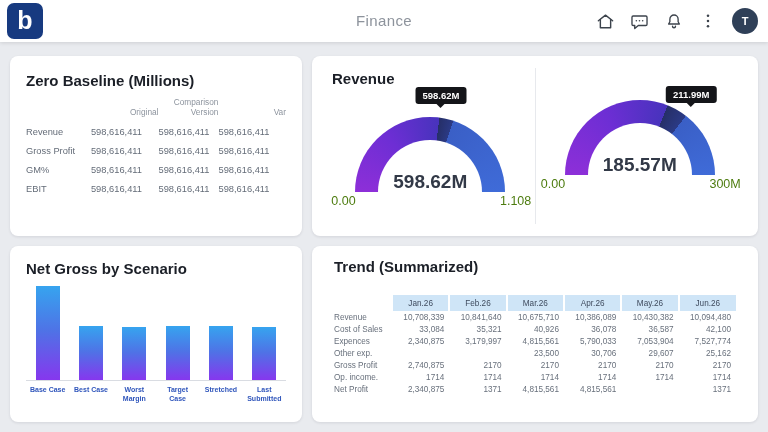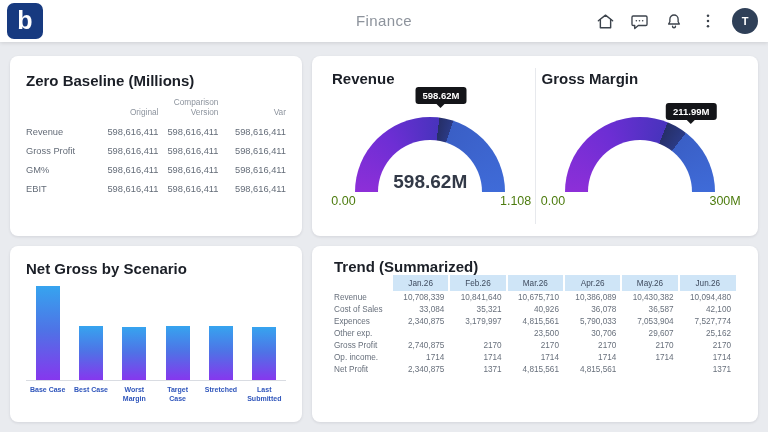--- a/index.html
+++ b/index.html
@@ -25,21 +25,21 @@
   #card-zero   { left:10px;  top:56px;  width:292px; height:180px; padding:16px 16px; }
   #card-gauges { left:312px; top:56px;  width:446px; height:180px; padding:12px 14px; display:flex; }
   #card-scen   { left:10px;  top:246px; width:292px; height:176px; padding:14px 16px; }
   #card-trend  { left:312px; top:246px; width:446px; height:176px; padding:12px 22px; }
 
   
   .zb-table { width:100%; border-collapse:collapse; margin-top:6px; }
   .zb-table th { font-size:8.3px; color:#8d949e; font-weight:normal; text-align:right;
                  padding:2px 0 5px; vertical-align:bottom; }
   .zb-table th.wrapcol { width:60px; }
-  .zb-table td { font-size:9.3px; color:#646c78; padding:4.5px 0; text-align:right; }
+  .zb-table td { font-size:9.3px; color:#646c78; padding:4.5px 0; text-align:left; }
   .zb-table td.rl { text-align:left; }
 
   
   .gauge-half { flex:1; position:relative; padding:2px 6px 0; }
   .gauge-half + .gauge-half { border-left:1px solid #e7e9ed; }
   .gauge-wrap { position:relative; width:150px; height:75px; margin:30px auto 0; }
   .gauge-arc  { position:absolute; left:0; top:0; width:150px; height:75px;
                 border-radius:150px 150px 0 0; cursor:pointer; }
   .gauge-hole { position:absolute; left:50%; bottom:0; transform:translateX(-50%); width:104px;
                 height:52px; background:#fff; border-radius:104px 104px 0 0; }
@@ -54,21 +54,21 @@
 
   
   #bars-row { display:flex; height:96px; align-items:flex-end; border-bottom:1px solid #d9dce2; margin-top:8px; }
   .bar-cell { flex:1; display:flex; justify-content:center; }
   .bar { width:24px; background:linear-gradient(180deg,#36a4ef 0%,#4f72e6 48%,#8637ee 100%); cursor:pointer; }
   #labels-row { display:flex; margin-top:5px; }
   .bar-label { flex:1; text-align:center; font-size:7px; font-weight:bold; color:#2f55bb;
                line-height:1.25; padding:0 2px; }
 
   
-  .tr-table { width:100%; border-collapse:collapse; margin-top:0; table-layout:fixed; }
+  .tr-table { width:100%; border-collapse:collapse; margin-top:20px; table-layout:fixed; }
   .tr-table th { background:#cfe5f7; font-size:8.2px; font-weight:normal; color:#3f4b5e;
                  padding:3.5px 0; text-align:center; border-left:2px solid #fff; }
   .tr-table th.blank { background:transparent; border:none; width:58px; }
   .tr-table td { font-size:8.2px; color:#68707c; padding:1.5px 5px 1.5px 0; text-align:right;
                  white-space:nowrap; overflow:hidden; }
   .tr-table td.rl { text-align:left; padding-left:0; }
 </style>
 </head>
 <body>
 
@@ -153,24 +153,24 @@
     <div class="gauge-wrap">
       <div class="gauge-arc" style="background: conic-gradient(from 270deg at 50% 100%, rgb(141, 47, 216) 0deg, rgb(109, 46, 212) 53.46deg, rgb(72, 51, 189) 97.2deg, rgb(38, 47, 104) 97.2deg, rgb(43, 58, 133) 108deg, rgb(58, 95, 198) 108deg, rgb(63, 107, 216) 180deg);"></div>
       <div class="gauge-hole"></div>
       <div class="gauge-value">598.62M</div>
       <div class="gauge-min">0.00</div>
       <div class="gauge-max">1.108</div>
       <div class="gauge-tooltip" style="left: 85.6533px; top: -30.3297px;">598.62M</div>
     </div>
   </div>
   <div class="gauge-half">
-    <div class="card-title">Gross Margin</div>
     <div class="gauge-wrap">
       <div class="gauge-arc" style="background: conic-gradient(from 270deg at 50% 100%, rgb(141, 47, 216) 0deg, rgb(109, 46, 212) 61.38deg, rgb(72, 51, 189) 111.6deg, rgb(38, 47, 104) 111.6deg, rgb(43, 58, 133) 127.8deg, rgb(58, 95, 198) 127.8deg, rgb(63, 107, 216) 180deg);"></div>
       <div class="gauge-hole"></div>
+      <div class="gauge-value">185.57M</div>
       <div class="gauge-min">0.00</div>
       <div class="gauge-max">300M</div>
       <div class="gauge-tooltip" style="left: 126.462px; top: -13.6512px; text-align: center;">211.99M</div>
     </div>
   </div>
 </div>
 
 <div class="card" id="card-scen">
   <div class="card-title">Net Gross by Scenario</div>
   <div id="bars-row">

